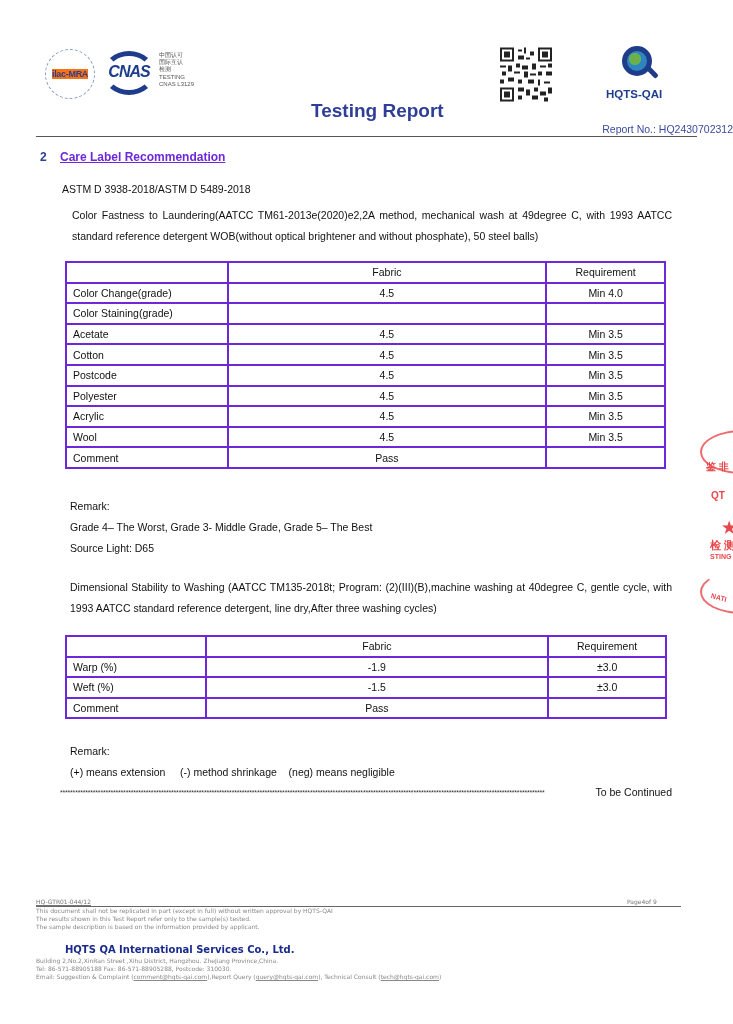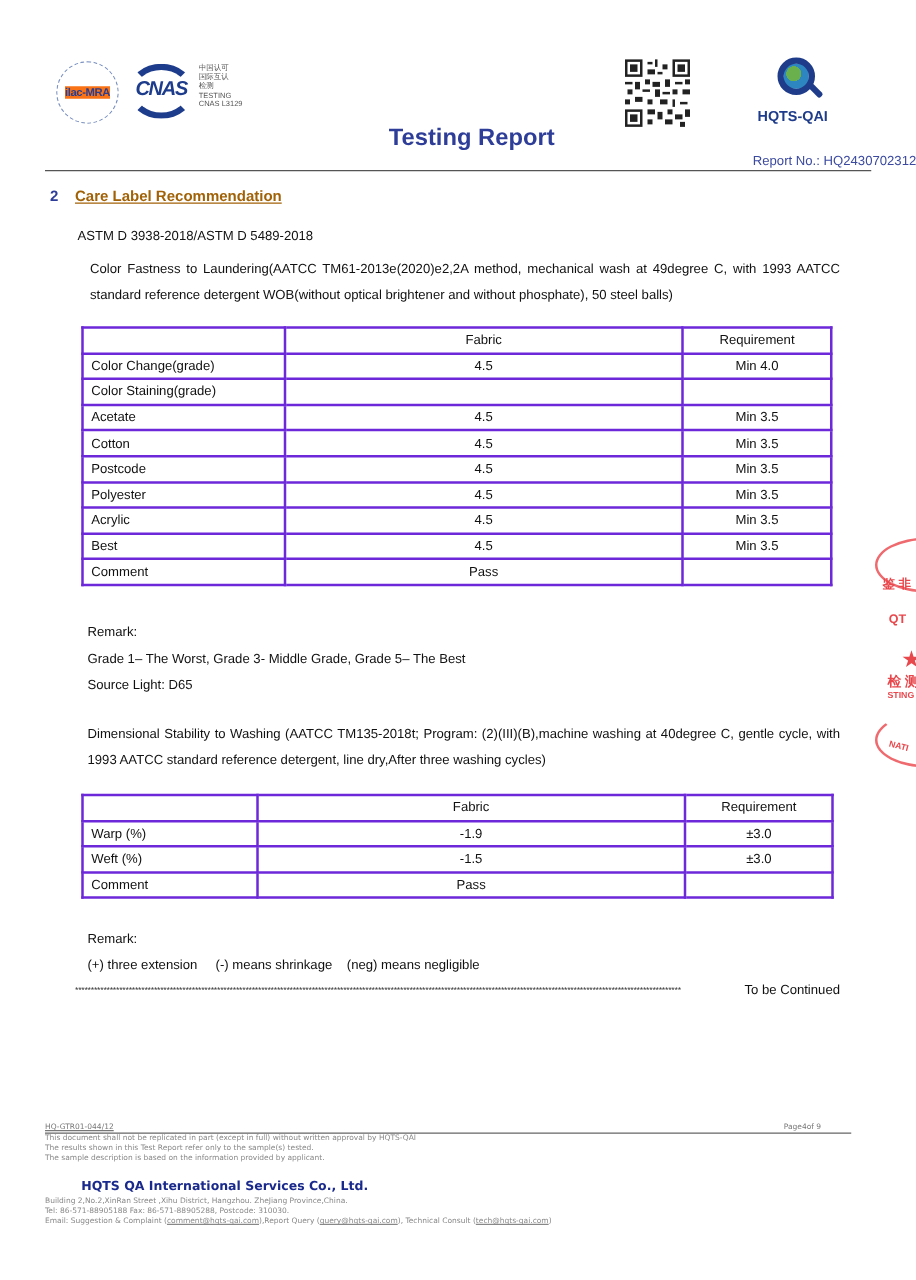--- a/index.html
+++ b/index.html
@@ -18,21 +18,21 @@
   .qr { left: 500px; top: 47px; width: 52px; height: 55px; }
   .hqts-logo { left: 606px; top: 46px; width: 80px; height: 58px; }
   .hqts-logo .mag { position: absolute; left: 16px; top: 0; width: 30px; height: 30px; border-radius: 50%; border: 5px solid #1e3c8a; box-sizing: border-box; background: radial-gradient(circle at 40% 40%, #6ab04c 0 35%, #2e86c1 36% 100%); }
   .hqts-logo .handle { position: absolute; left: 40px; top: 24px; width: 13px; height: 5px; background: #1e3c8a; transform: rotate(45deg); border-radius: 2px; }
   .hqts-logo .name { position: absolute; left: 0; top: 42px; width: 80px; font-size: 11.5px; font-weight: bold; color: #1e3c8a; }
 
   .report-no { left: 0; top: 123px; width: 733px; text-align: right; font-size: 10.5px; color: #3b4aa0; }
   .header-rule { left: 36px; top: 136px; width: 661px; height: 1px; background: #555; }
 
   .section-num { left: 40px; top: 150px; font-size: 12px; font-weight: bold; color: #2e3e98; }
-  .section-title { left: 60px; top: 150px; font-size: 12px; font-weight: bold; color: #a16207; text-decoration: underline; }
+  .section-title { left: 60px; top: 150px; font-size: 12px; font-weight: bold; color: #6d28d9; text-decoration: underline; }
 
   .txt { font-size: 10.5px; color: #111; }
   .std { left: 62px; top: 183px; }
   .para { left: 72px; width: 600px; line-height: 21px; text-align: justify; text-align-last: left; }
   .para1 { top: 205px; }
   .para2 { top: 577px; left: 70px; width: 602px; }
 
   table.grid { position: absolute; border-collapse: collapse; font-size: 10.5px; color: #111; }
   table.grid td { border: 2px solid #6d28d9; height: 20.6px; padding: 0 6px; box-sizing: border-box; }
   table.grid td.c { text-align: center; }
@@ -187,34 +187,34 @@
         <td>Polyester</td>
         <td class="c">4.5</td>
         <td class="c">Min 3.5</td>
       </tr>
   <tr>
         <td>Acrylic</td>
         <td class="c">4.5</td>
         <td class="c">Min 3.5</td>
       </tr>
   <tr>
-        <td>Best</td>
+        <td>Wool</td>
         <td class="c">4.5</td>
         <td class="c">Min 3.5</td>
       </tr>
   <tr>
         <td>Comment</td>
         <td class="c">Pass</td>
         <td class="c"></td>
       </tr>
 </tbody>
   </table>
 
 <div class="abs txt remark1">Remark:</div>
-<div class="abs txt remark1b">Grade 1– The Worst, Grade 3- Middle Grade, Grade 5– The Best</div>
+<div class="abs txt remark1b">Grade 4– The Worst, Grade 3- Middle Grade, Grade 5– The Best</div>
 <div class="abs txt remark1c">Source Light: D65</div>
 
 <div class="abs txt para para2">Dimensional Stability to Washing (AATCC TM135-2018t; Program: (2)(III)(B),machine washing at 40degree C, gentle cycle, with 1993 AATCC standard reference detergent, line dry,After three washing cycles)</div>
 
 <table class="grid t2">
   <colgroup>
       <col class="a">
       <col class="b">
       <col class="c">
     </colgroup>
@@ -236,21 +236,21 @@
       </tr>
   <tr>
         <td>Comment</td>
         <td class="c">Pass</td>
         <td class="c"></td>
       </tr>
 </tbody>
   </table>
 
 <div class="abs txt remark2">Remark:</div>
-<div class="abs txt remark2b">(+) three extension     (-) means shrinkage    (neg) means negligible</div>
+<div class="abs txt remark2b">(+) means extension     (-) method shrinkage    (neg) means negligible</div>
 <div class="abs continued">
   <span class="stars">************************************************************************************************************************************************************************************************</span>
   <span class="tbc">To be Continued</span>
 </div>
 
 <div class="abs stamp">
   <div class="arc" style="top:0px;"></div>
   <div class="t" style="left:6px;top:14px;font-size:10px;margin-top:16px;">鉴 非</div>
   <div class="t" style="left:11px;top:60px;font-size:10px;">QT</div>
   <div class="t" style="left:22px;top:88px;font-size:16px;">★</div>

